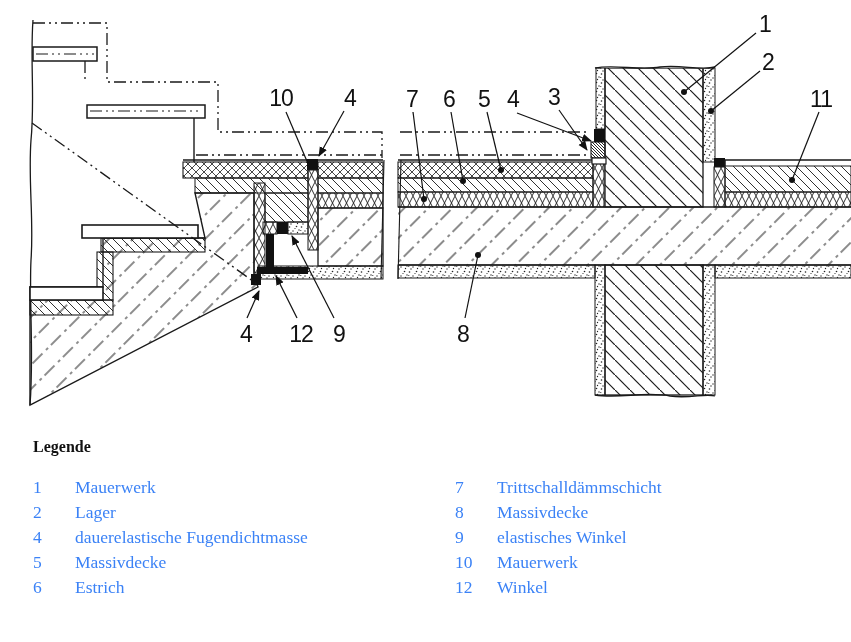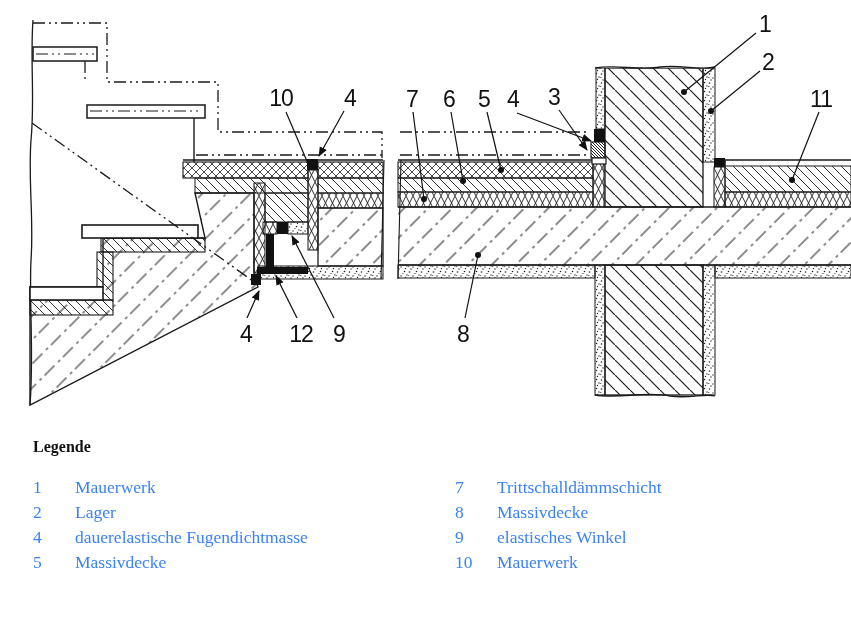--- a/index.html
+++ b/index.html
@@ -185,23 +185,25 @@
 <div class="callout" style="left:463px;top:321px">8</div>
 
 <div class="legend">
   <div class="legend-title">Legende</div>
 
   <div class="legend-col c1">
     <div class="lg-row"><span class="lg-num">1</span><span>Mauerwerk</span></div>
     <div class="lg-row"><span class="lg-num">2</span><span>Lager</span></div>
     <div class="lg-row"><span class="lg-num">4</span><span>dauerelastische Fugendichtmasse</span></div>
     <div class="lg-row"><span class="lg-num">5</span><span>Massivdecke</span></div>
+    <div class="lg-row"><span class="lg-num">6</span><span>Estrich</span></div>
   </div>
 
   <div class="legend-col c2">
     <div class="lg-row"><span class="lg-num">7</span><span>Trittschalldämmschicht</span></div>
     <div class="lg-row"><span class="lg-num">8</span><span>Massivdecke</span></div>
     <div class="lg-row"><span class="lg-num">9</span><span>elastisches Winkel</span></div>
     <div class="lg-row"><span class="lg-num">10</span><span>Mauerwerk</span></div>
+    <div class="lg-row"><span class="lg-num">12</span><span>Winkel</span></div>
   </div>
 </div>
 
 </div>
 
 </body></html>

